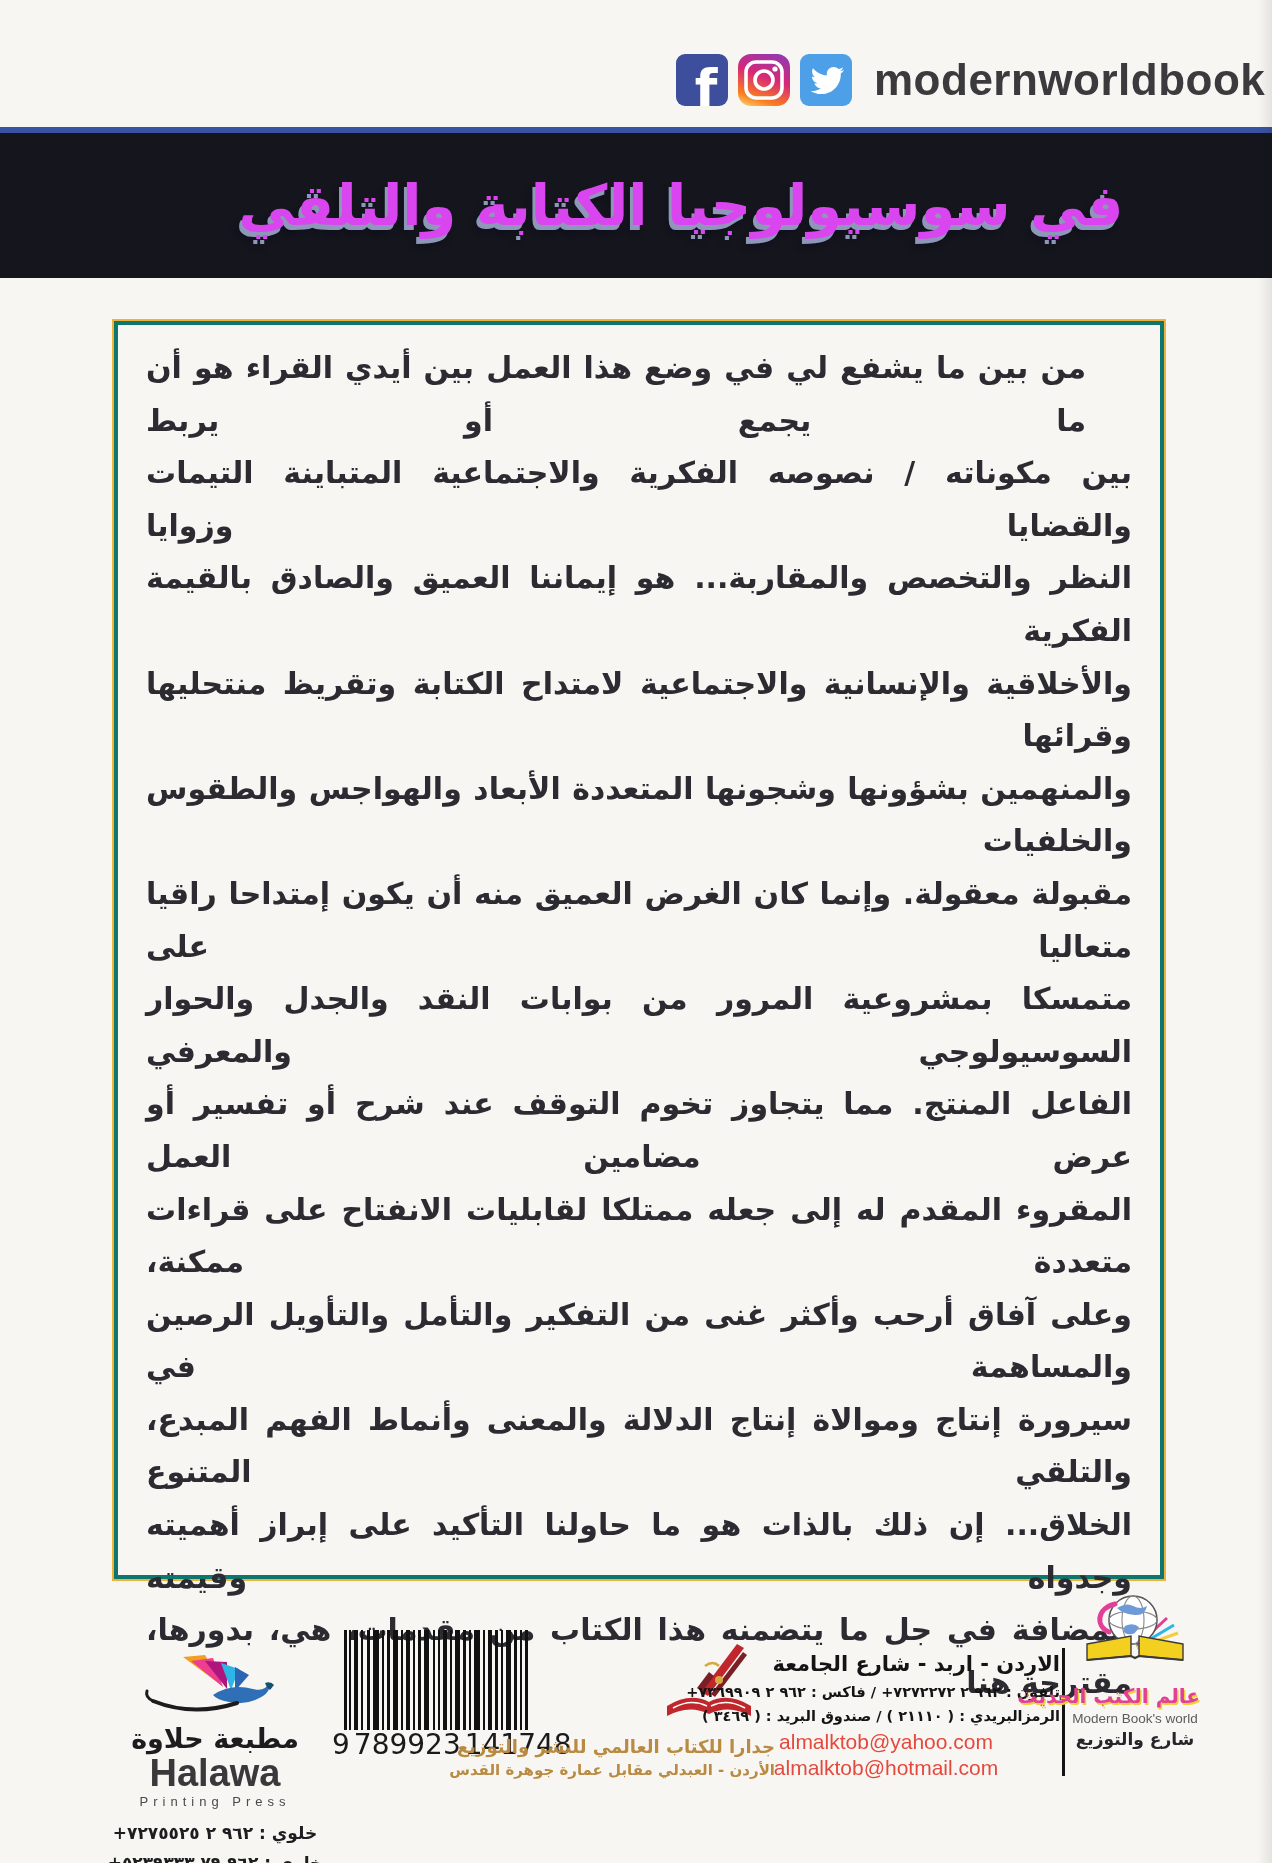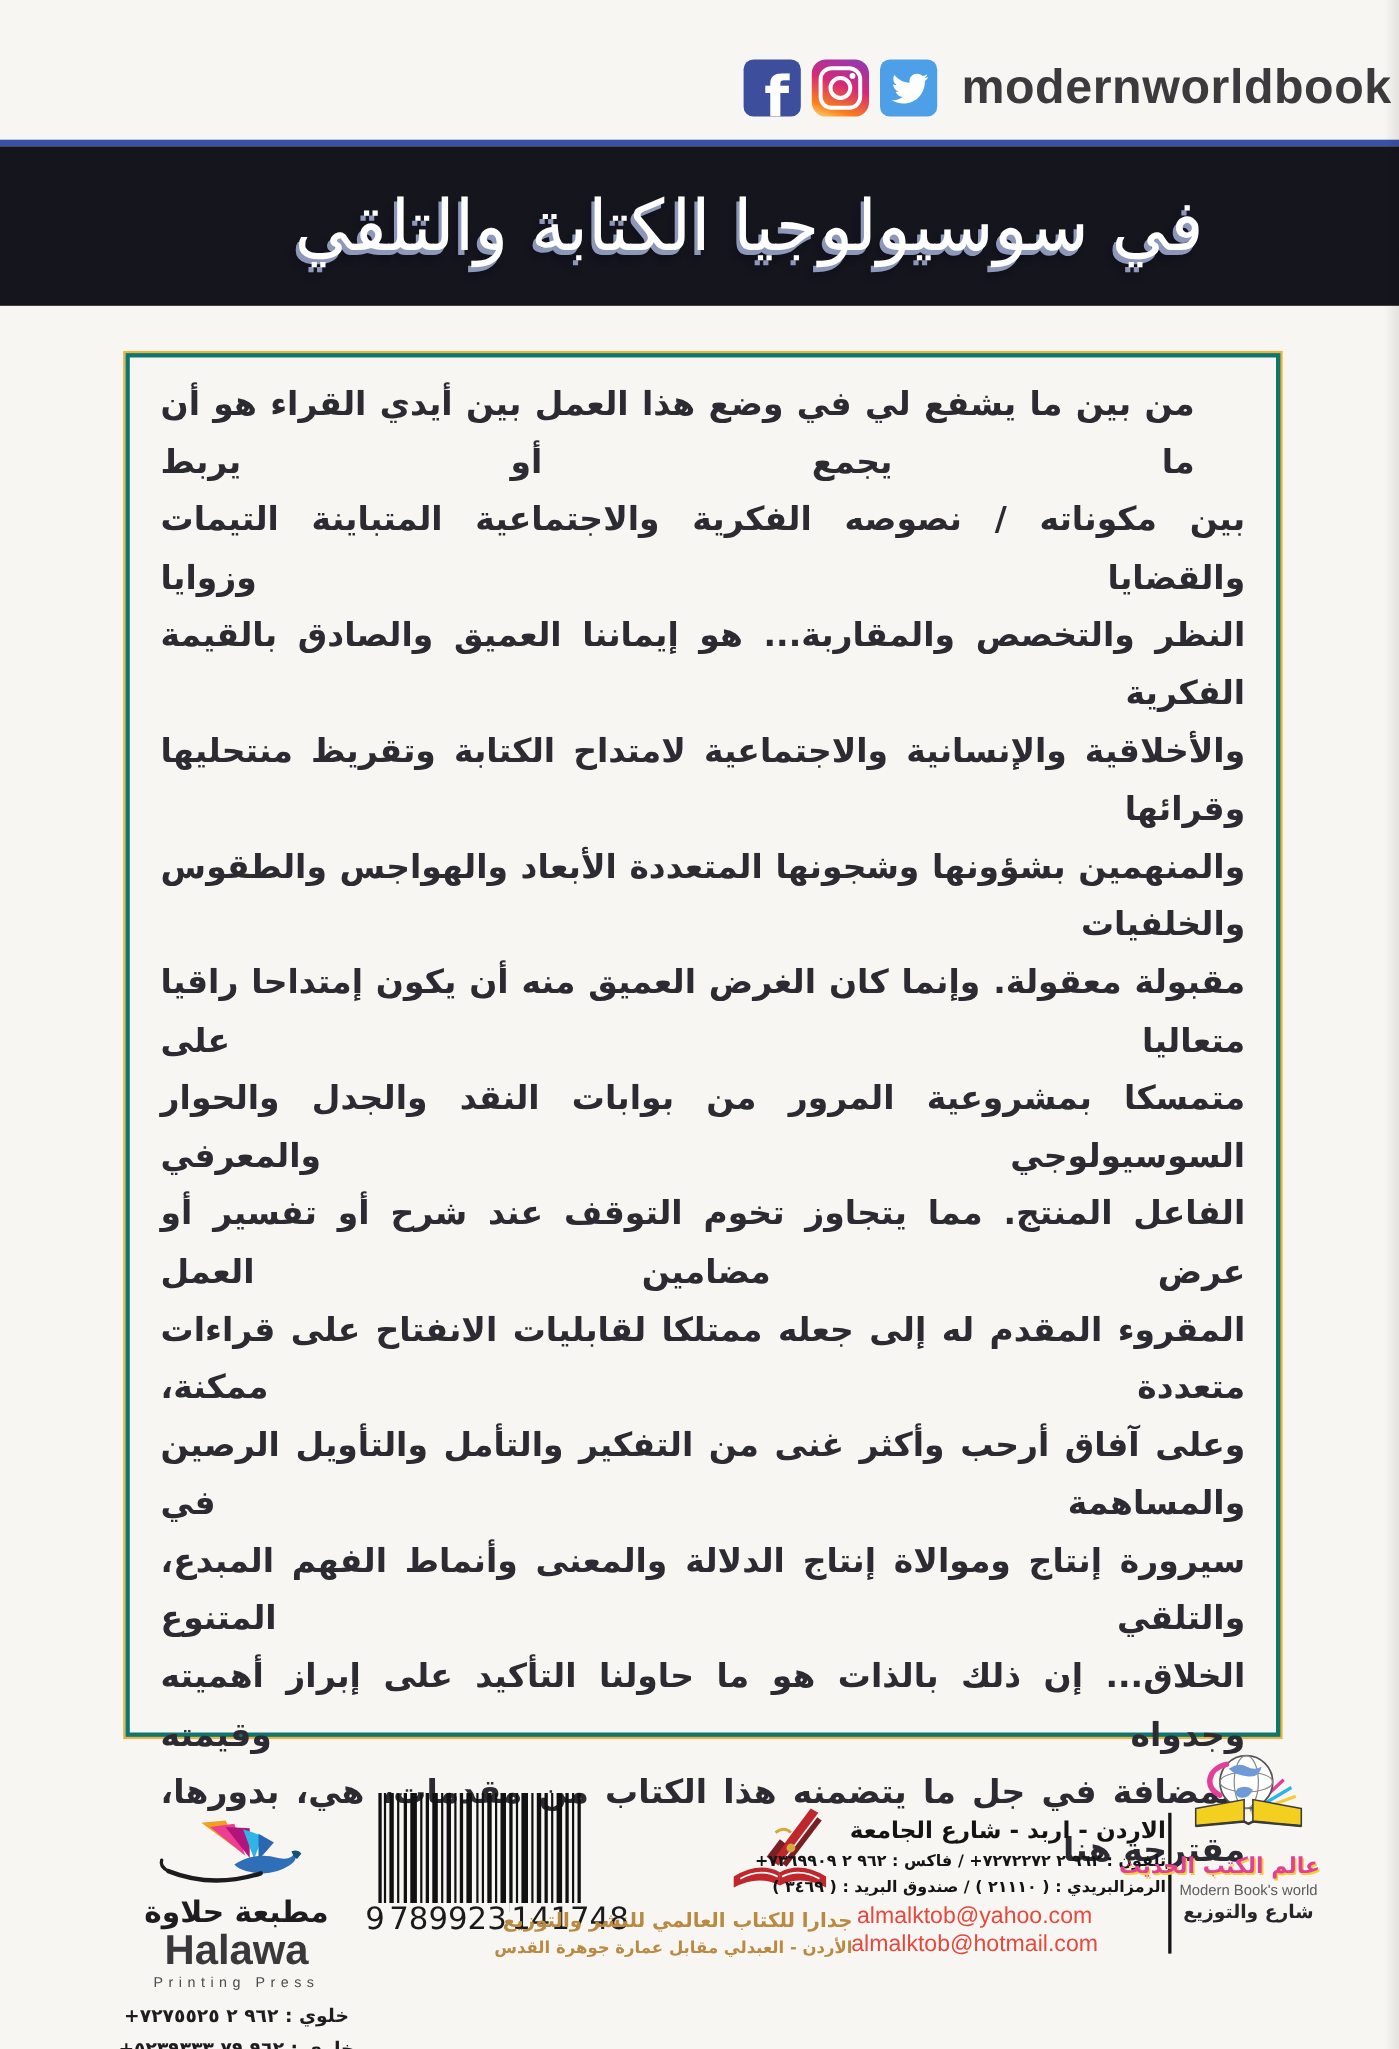--- a/index.html
+++ b/index.html
@@ -23,21 +23,21 @@
   .tw { background:#4da0e8; }
   .handle { font-family:"Liberation Sans", sans-serif; font-weight:bold; font-size:44px; color:#3b3b3d; margin-left:12px; letter-spacing:0.5px; }
 
   
   .blue-rule { position:absolute; top:127px; left:0; width:100%; height:6px; background:#3a52a3; }
   .title-banner {
     position:absolute; top:133px; left:0; width:100%; height:145px;
     background:#15151d; display:flex; align-items:center; justify-content:center;
   }
   .title-banner .title {
-    direction:rtl; color:#ffffff; font-weight:normal; font-size:64px;
+    direction:rtl; color:#d946ef; font-weight:bold; font-size:56px;
     transform:translateX(45px);
     text-shadow:-3px 5px 0 #8d97b8, -5px 8px 6px rgba(10,10,30,.45);
     white-space:nowrap;
   }
 
   
   .blurb-box {
     position:absolute; left:114px; top:321px; width:1050px; height:1258px;
     border:4px solid #0f766e; box-shadow:0 0 0 2px #eeb33c;
     box-sizing:border-box;

